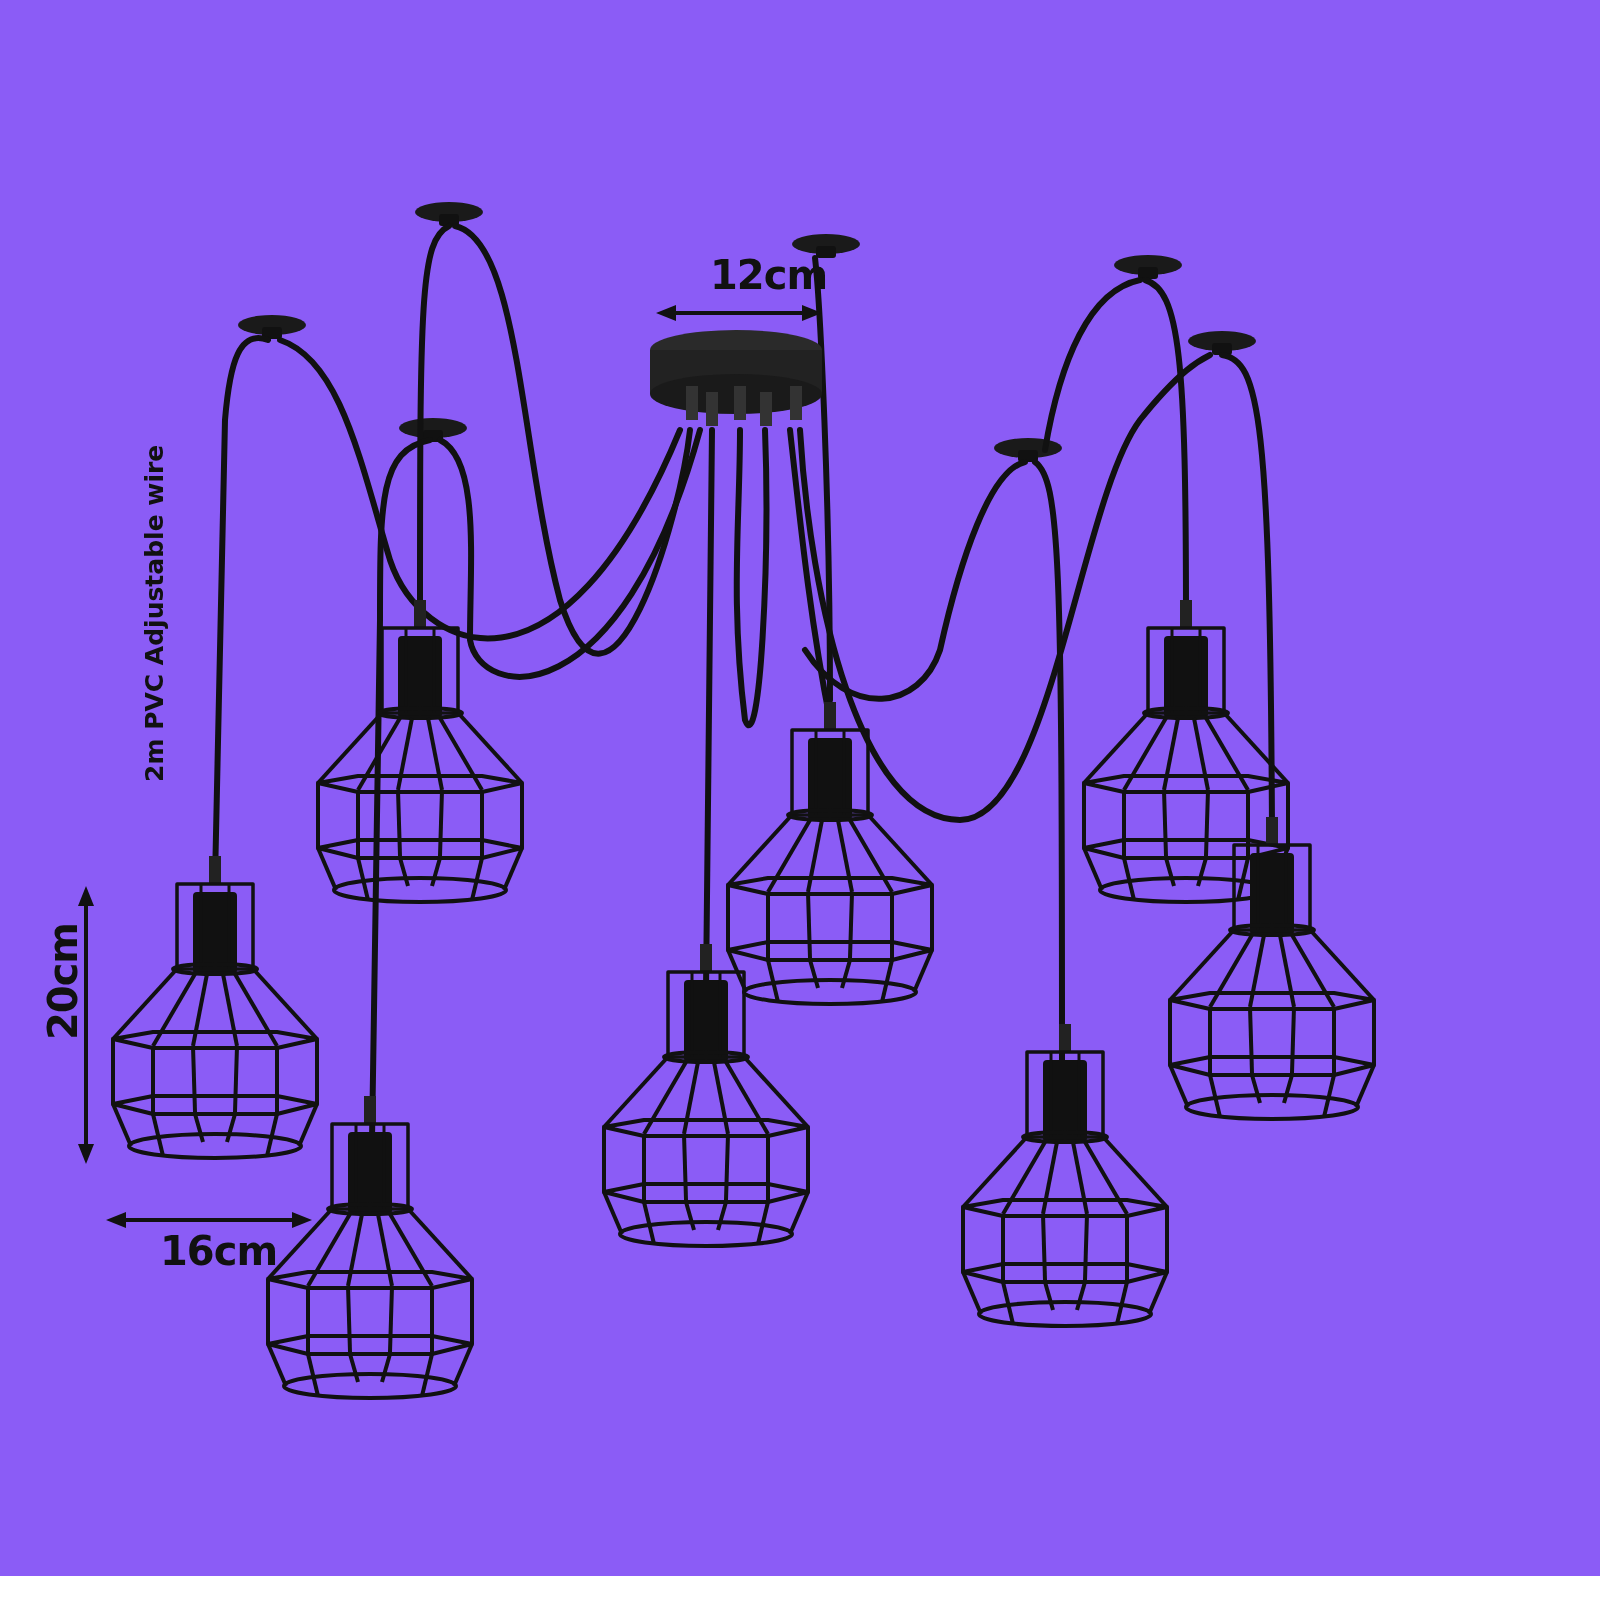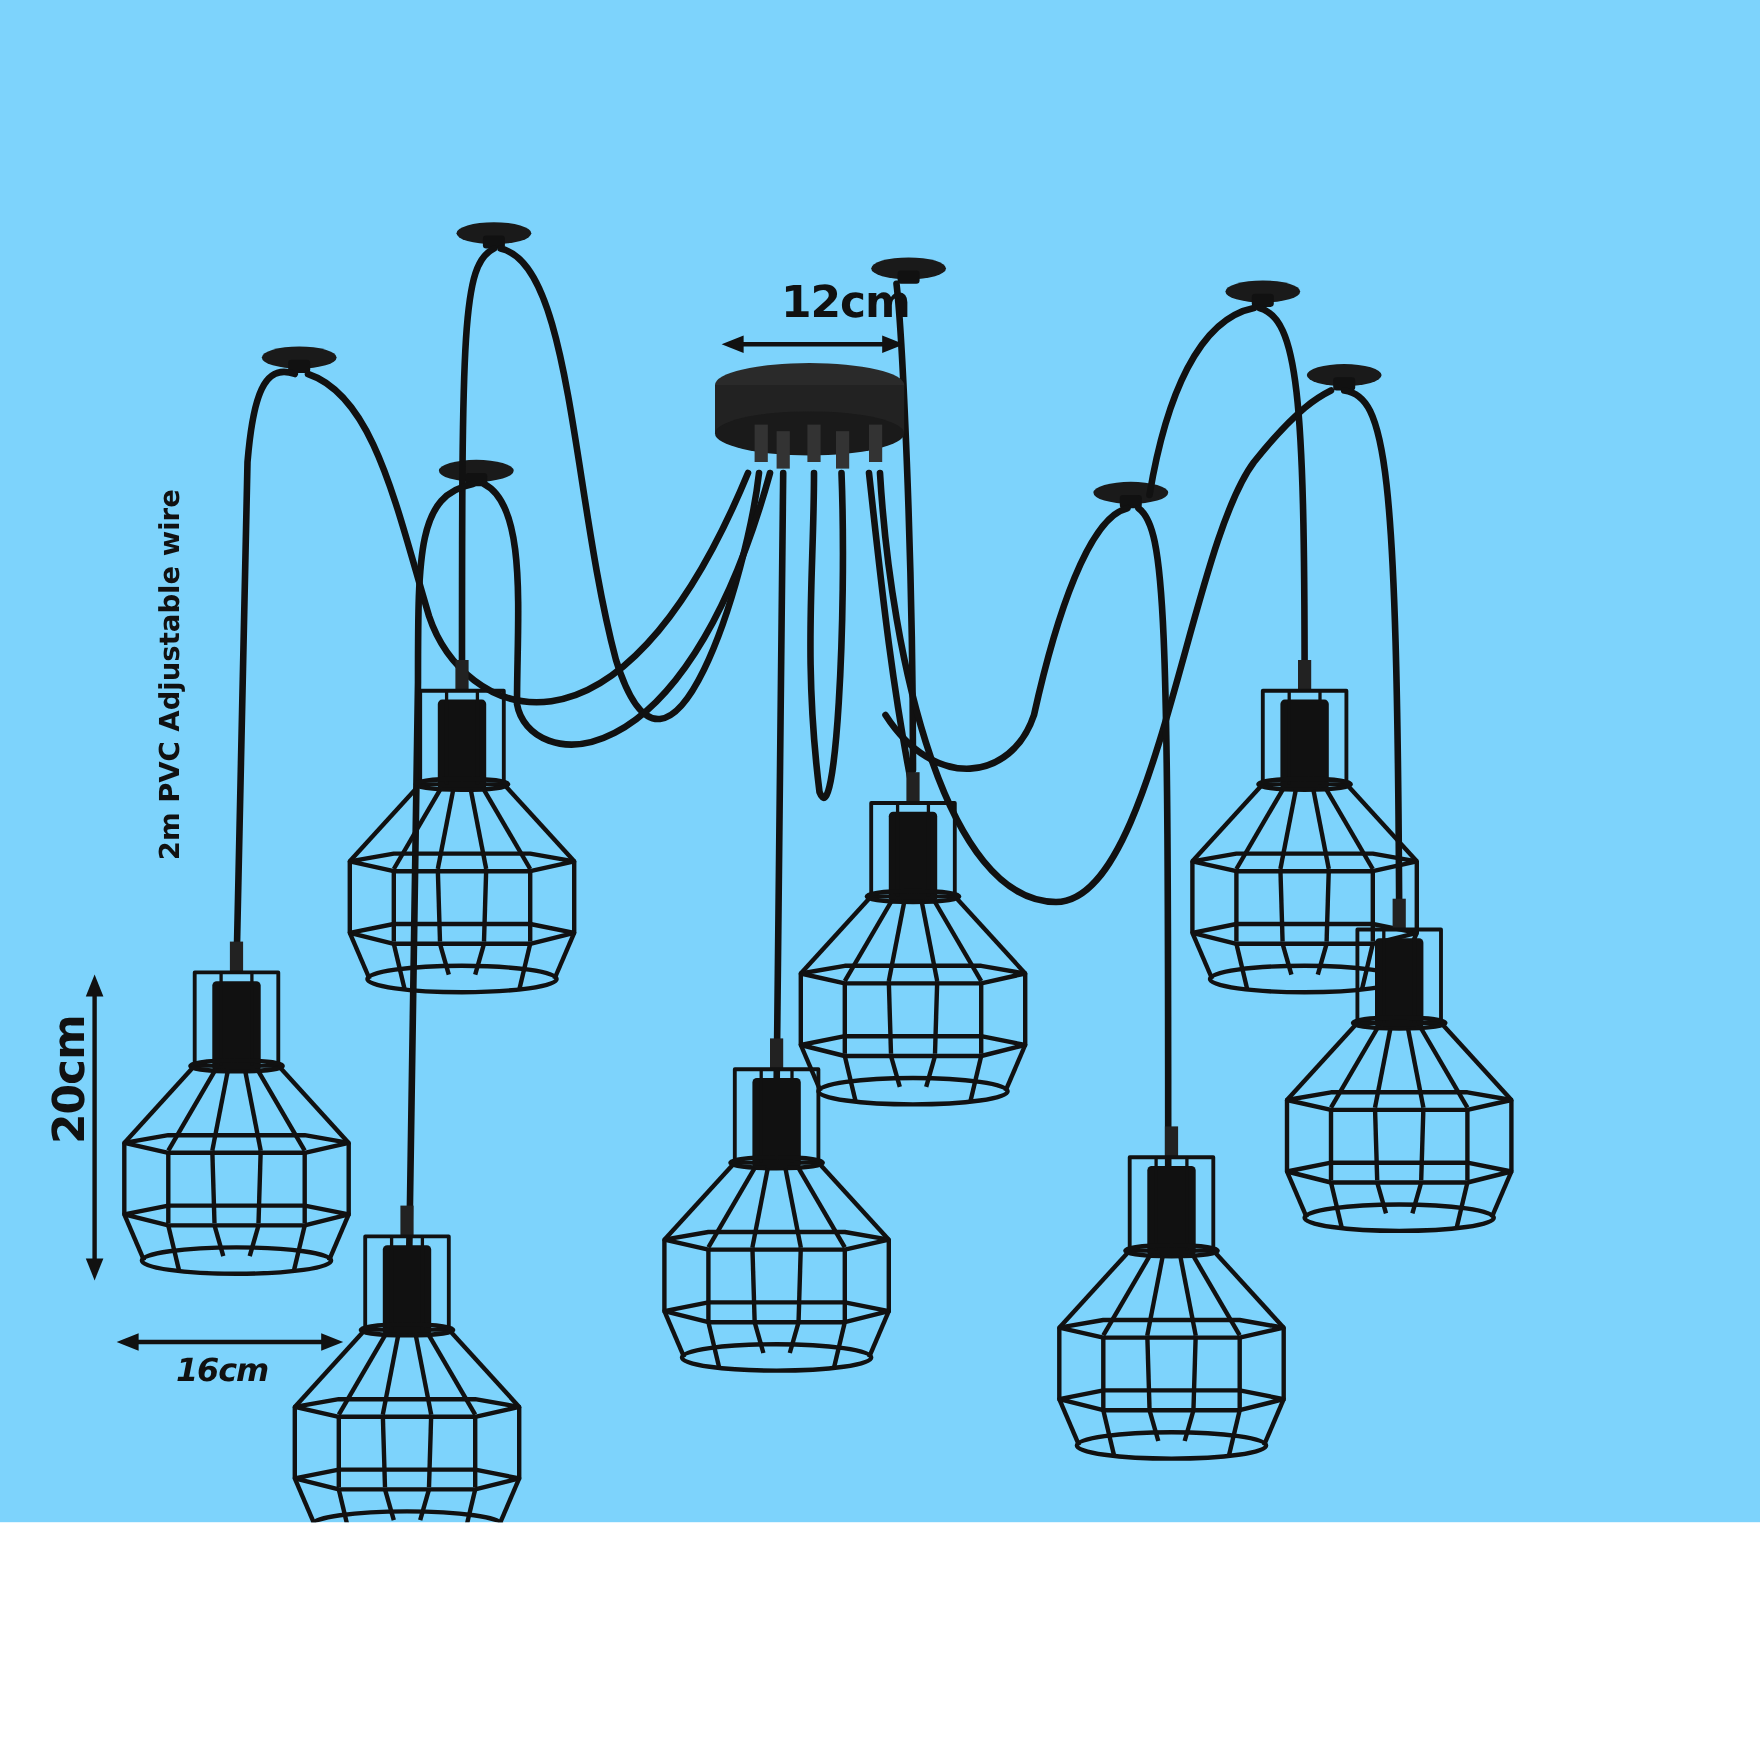--- a/index.html
+++ b/index.html
@@ -1,20 +1,20 @@
 <!DOCTYPE html>
 <html><head>
 <meta charset="utf-8">
 <style>
   html,body{margin:0;padding:0;background:#ffffff;}
-  #stage{position:relative;width:1600px;height:1384px;background:#7dd3fc;overflow:hidden;}
+  #stage{position:relative;width:1600px;height:1576px;background:#8b5cf6;overflow:hidden;}
   svg{position:absolute;left:0;top:0;}
   .label{position:absolute;font-family:"DejaVu Sans",sans-serif;font-weight:bold;color:#111;white-space:nowrap;}
   #lbl-12{left:710px;top:252px;font-size:40px;letter-spacing:-1px;}
-  #lbl-16{left:160px;top:1228px;font-size:29px;letter-spacing:-1px;font-style:italic;}
+  #lbl-16{left:160px;top:1228px;font-size:40px;letter-spacing:-1px;}
   #lbl-20{left:40px;top:1040px;font-size:40px;transform:rotate(-90deg);transform-origin:left top;letter-spacing:-1px;}
   #lbl-wire{left:140px;top:782px;font-size:25px;transform:rotate(-90deg);transform-origin:left top;}
 </style>
 </head>
 <body>
 
 <div id="stage">
 
 <svg width="1600" height="1600" viewBox="0 0 1600 1600">
   <defs>

